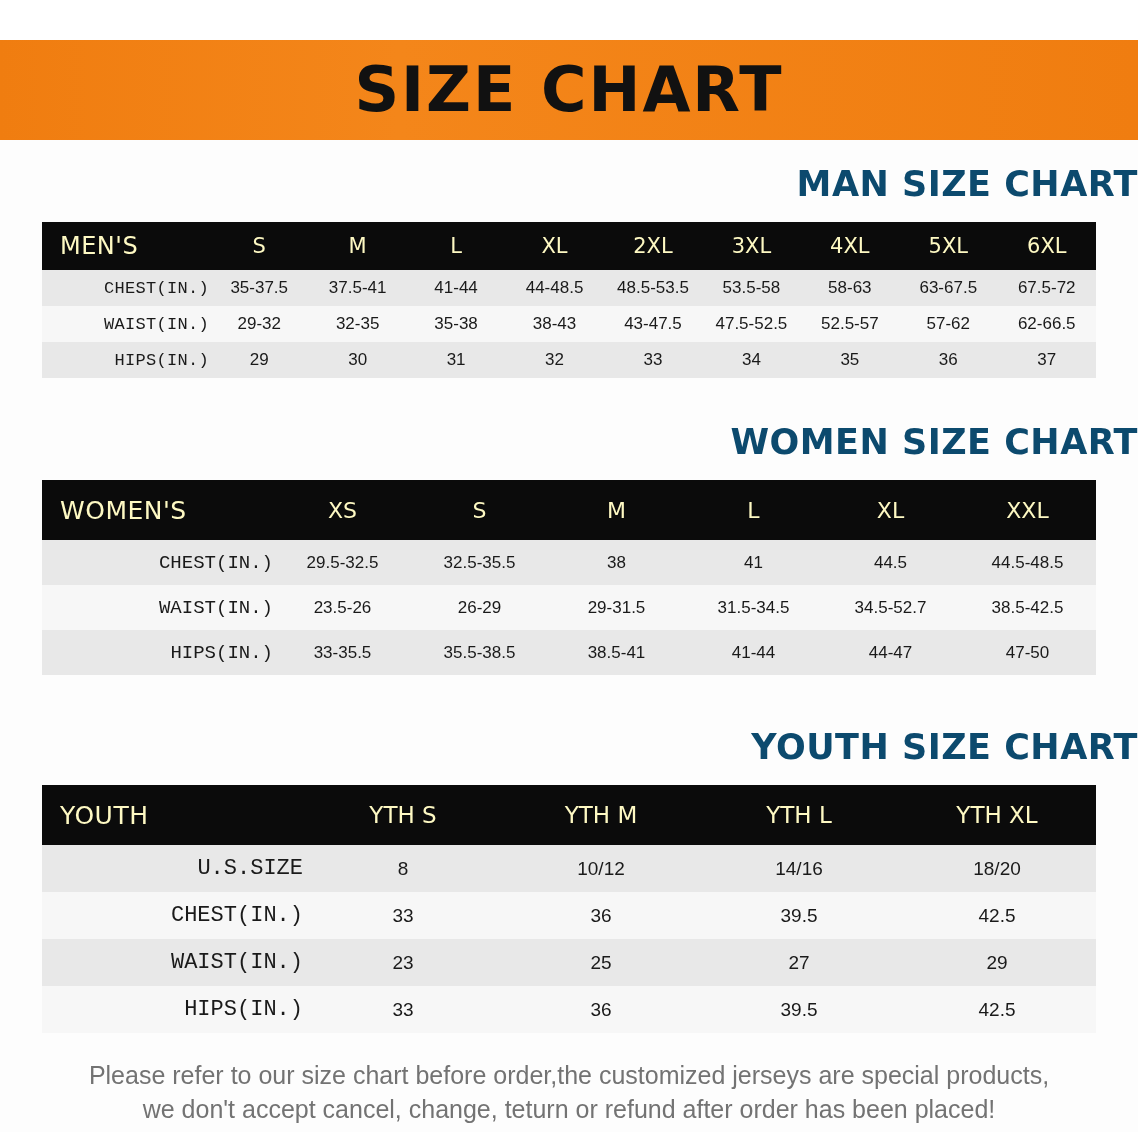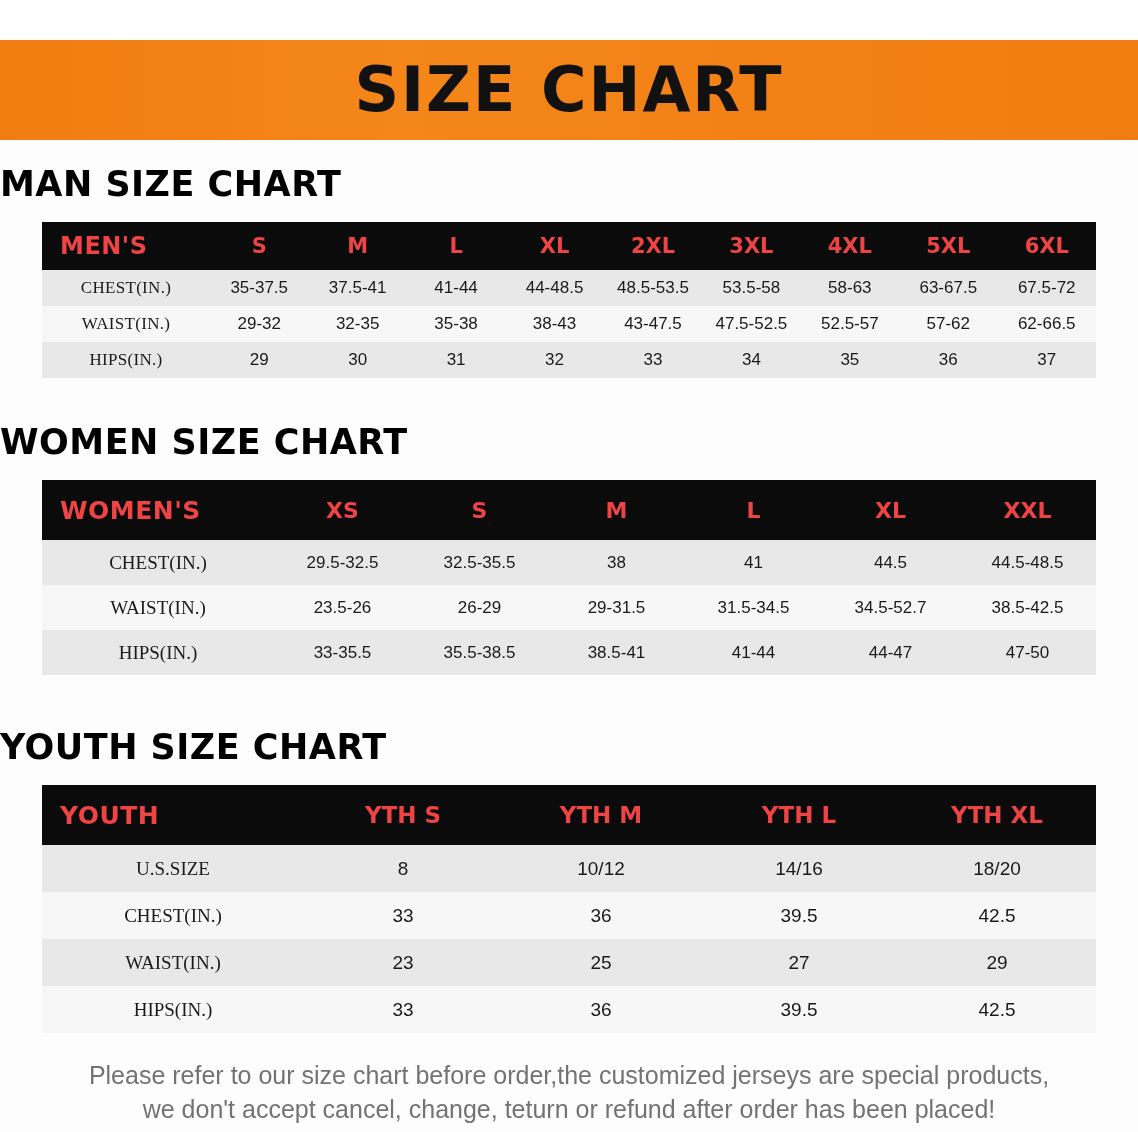--- a/index.html
+++ b/index.html
@@ -36,83 +36,83 @@
     font-weight: bold;
     font-size: 62px;
     letter-spacing: 2px;
     color: #111111;
     line-height: 1;
     text-align: center;
   }
 
   
   .section-title {
-    text-align: left;
+    text-align: right;
     font-family: "DejaVu Sans", sans-serif;
     font-weight: bold;
     font-size: 35px;
     letter-spacing: 0.5px;
-    color: #000000;
+    color: #0c4a6e;
   }
   .t-man   { margin-top: 24px; }
   .t-women { margin-top: 44px; }
   .t-youth { margin-top: 52px; }
 
   
   .table-wrap {
     margin: 18px auto 0 auto;
     width: 1054px;
   }
   table.size-table {
     width: 100%;
     border-collapse: collapse;
     table-layout: fixed;
   }
   table.size-table thead th {
     background: #0b0b0b;
-    color: #ef4444;
+    color: #fef9c3;
     font-family: "DejaVu Sans", sans-serif;
-    font-weight: bold;
+    font-weight: normal;
     text-align: center;
     white-space: nowrap;
   }
   table.size-table thead th.rowhead {
     text-align: left;
     padding-left: 18px;
   }
   table.size-table tbody td {
     text-align: center;
     font-family: "Liberation Sans", sans-serif;
     color: #1a1a1a;
     white-space: nowrap;
   }
   table.size-table tbody td.rowhead {
-    text-align: center;
-    font-family: Liberation Serif, serif;
+    text-align: right;
+    font-family: Liberation Mono, monospace;
   }
   tr.band-a td { background: #e8e8e8; }
   tr.band-b td { background: #f7f7f7; }
 
   
   #men-table thead th { height: 46px; font-size: 21px; }
   #men-table thead th.rowhead { font-size: 24px; letter-spacing: 0.5px; }
   #men-table tbody td { height: 34px; font-size: 17px; }
   #men-table tbody td.rowhead { font-size: 17px; letter-spacing: 0.3px; }
 
   
   #women-table thead th { height: 58px; font-size: 22px; }
   #women-table thead th.rowhead { font-size: 25px; letter-spacing: 0.5px; }
   #women-table tbody td { height: 43px; font-size: 17px; }
   #women-table tbody td.rowhead { font-size: 19px; }
 
   
   #youth-table thead th { height: 58px; font-size: 23px; }
   #youth-table thead th.rowhead { font-size: 25px; letter-spacing: 0.5px; }
   #youth-table tbody td { height: 45px; font-size: 19px; }
-  #youth-table tbody td.rowhead { font-size: 19px; }
+  #youth-table tbody td.rowhead { font-size: 22px; }
 
   
   .note {
     margin: 26px 40px 0 40px;
     color: #737373;
     font-family: "Liberation Sans", sans-serif;
     font-size: 25px;
     line-height: 1.35;
     text-align: center;
   }

